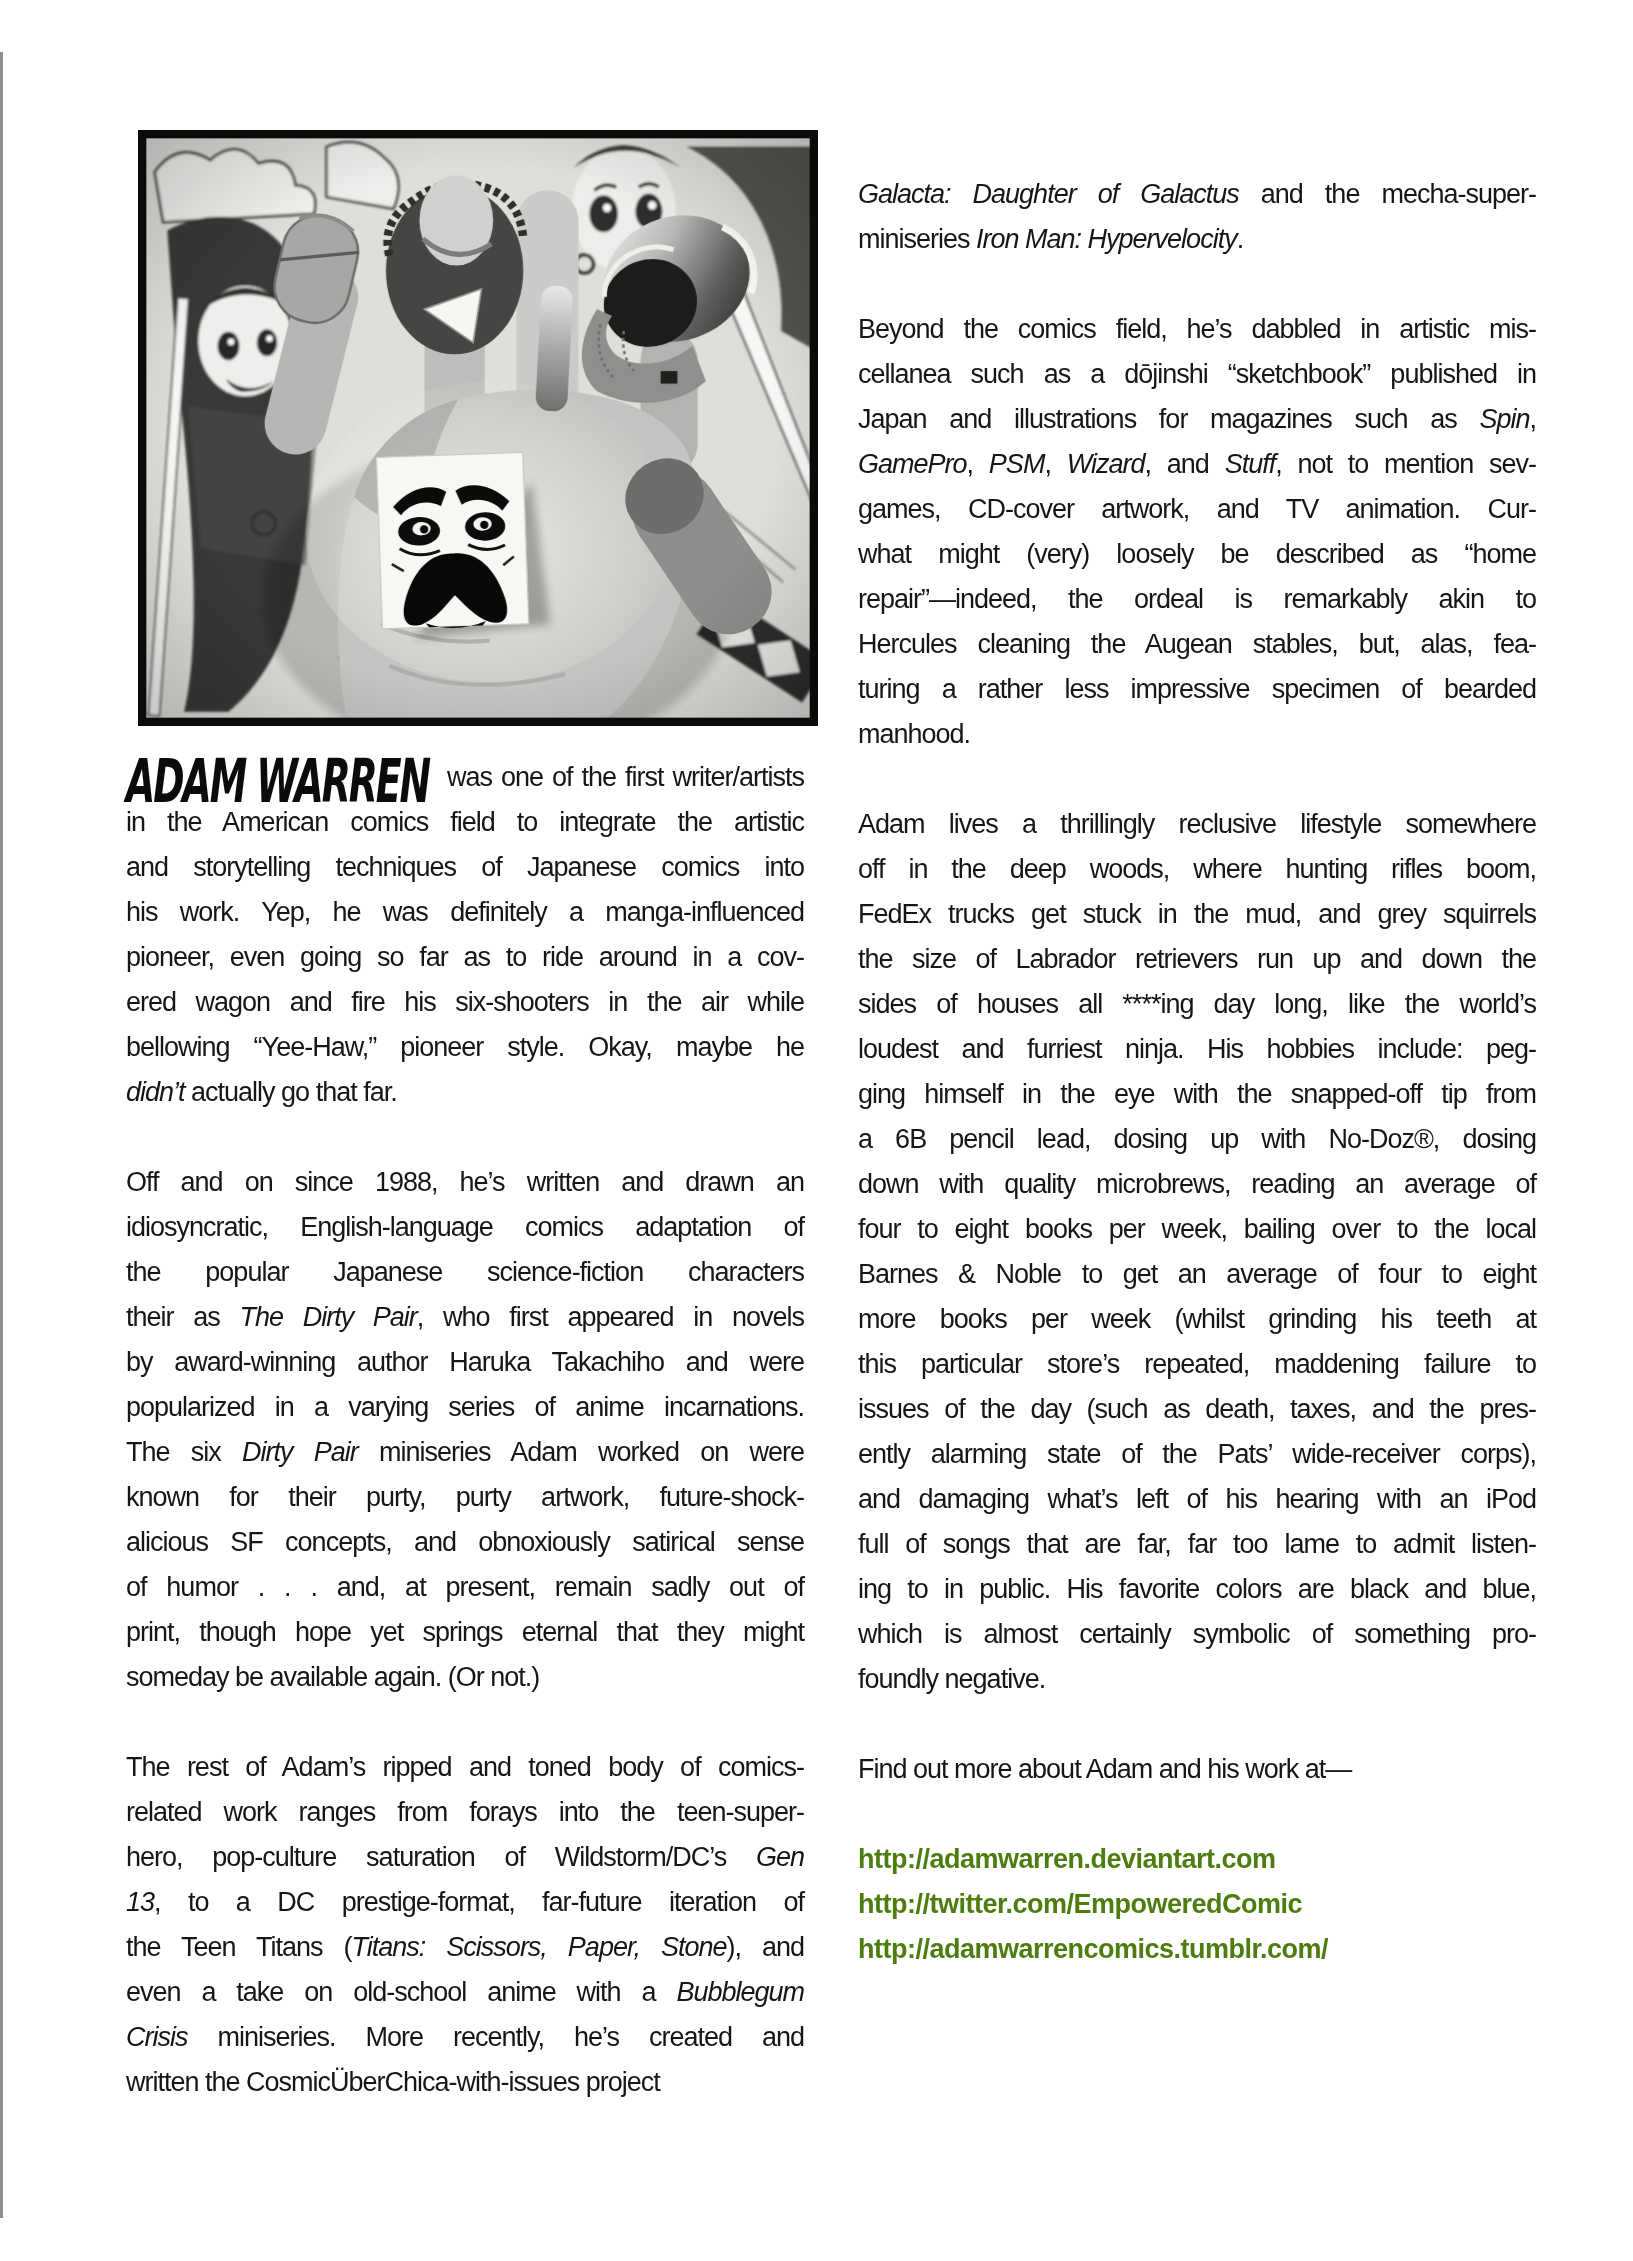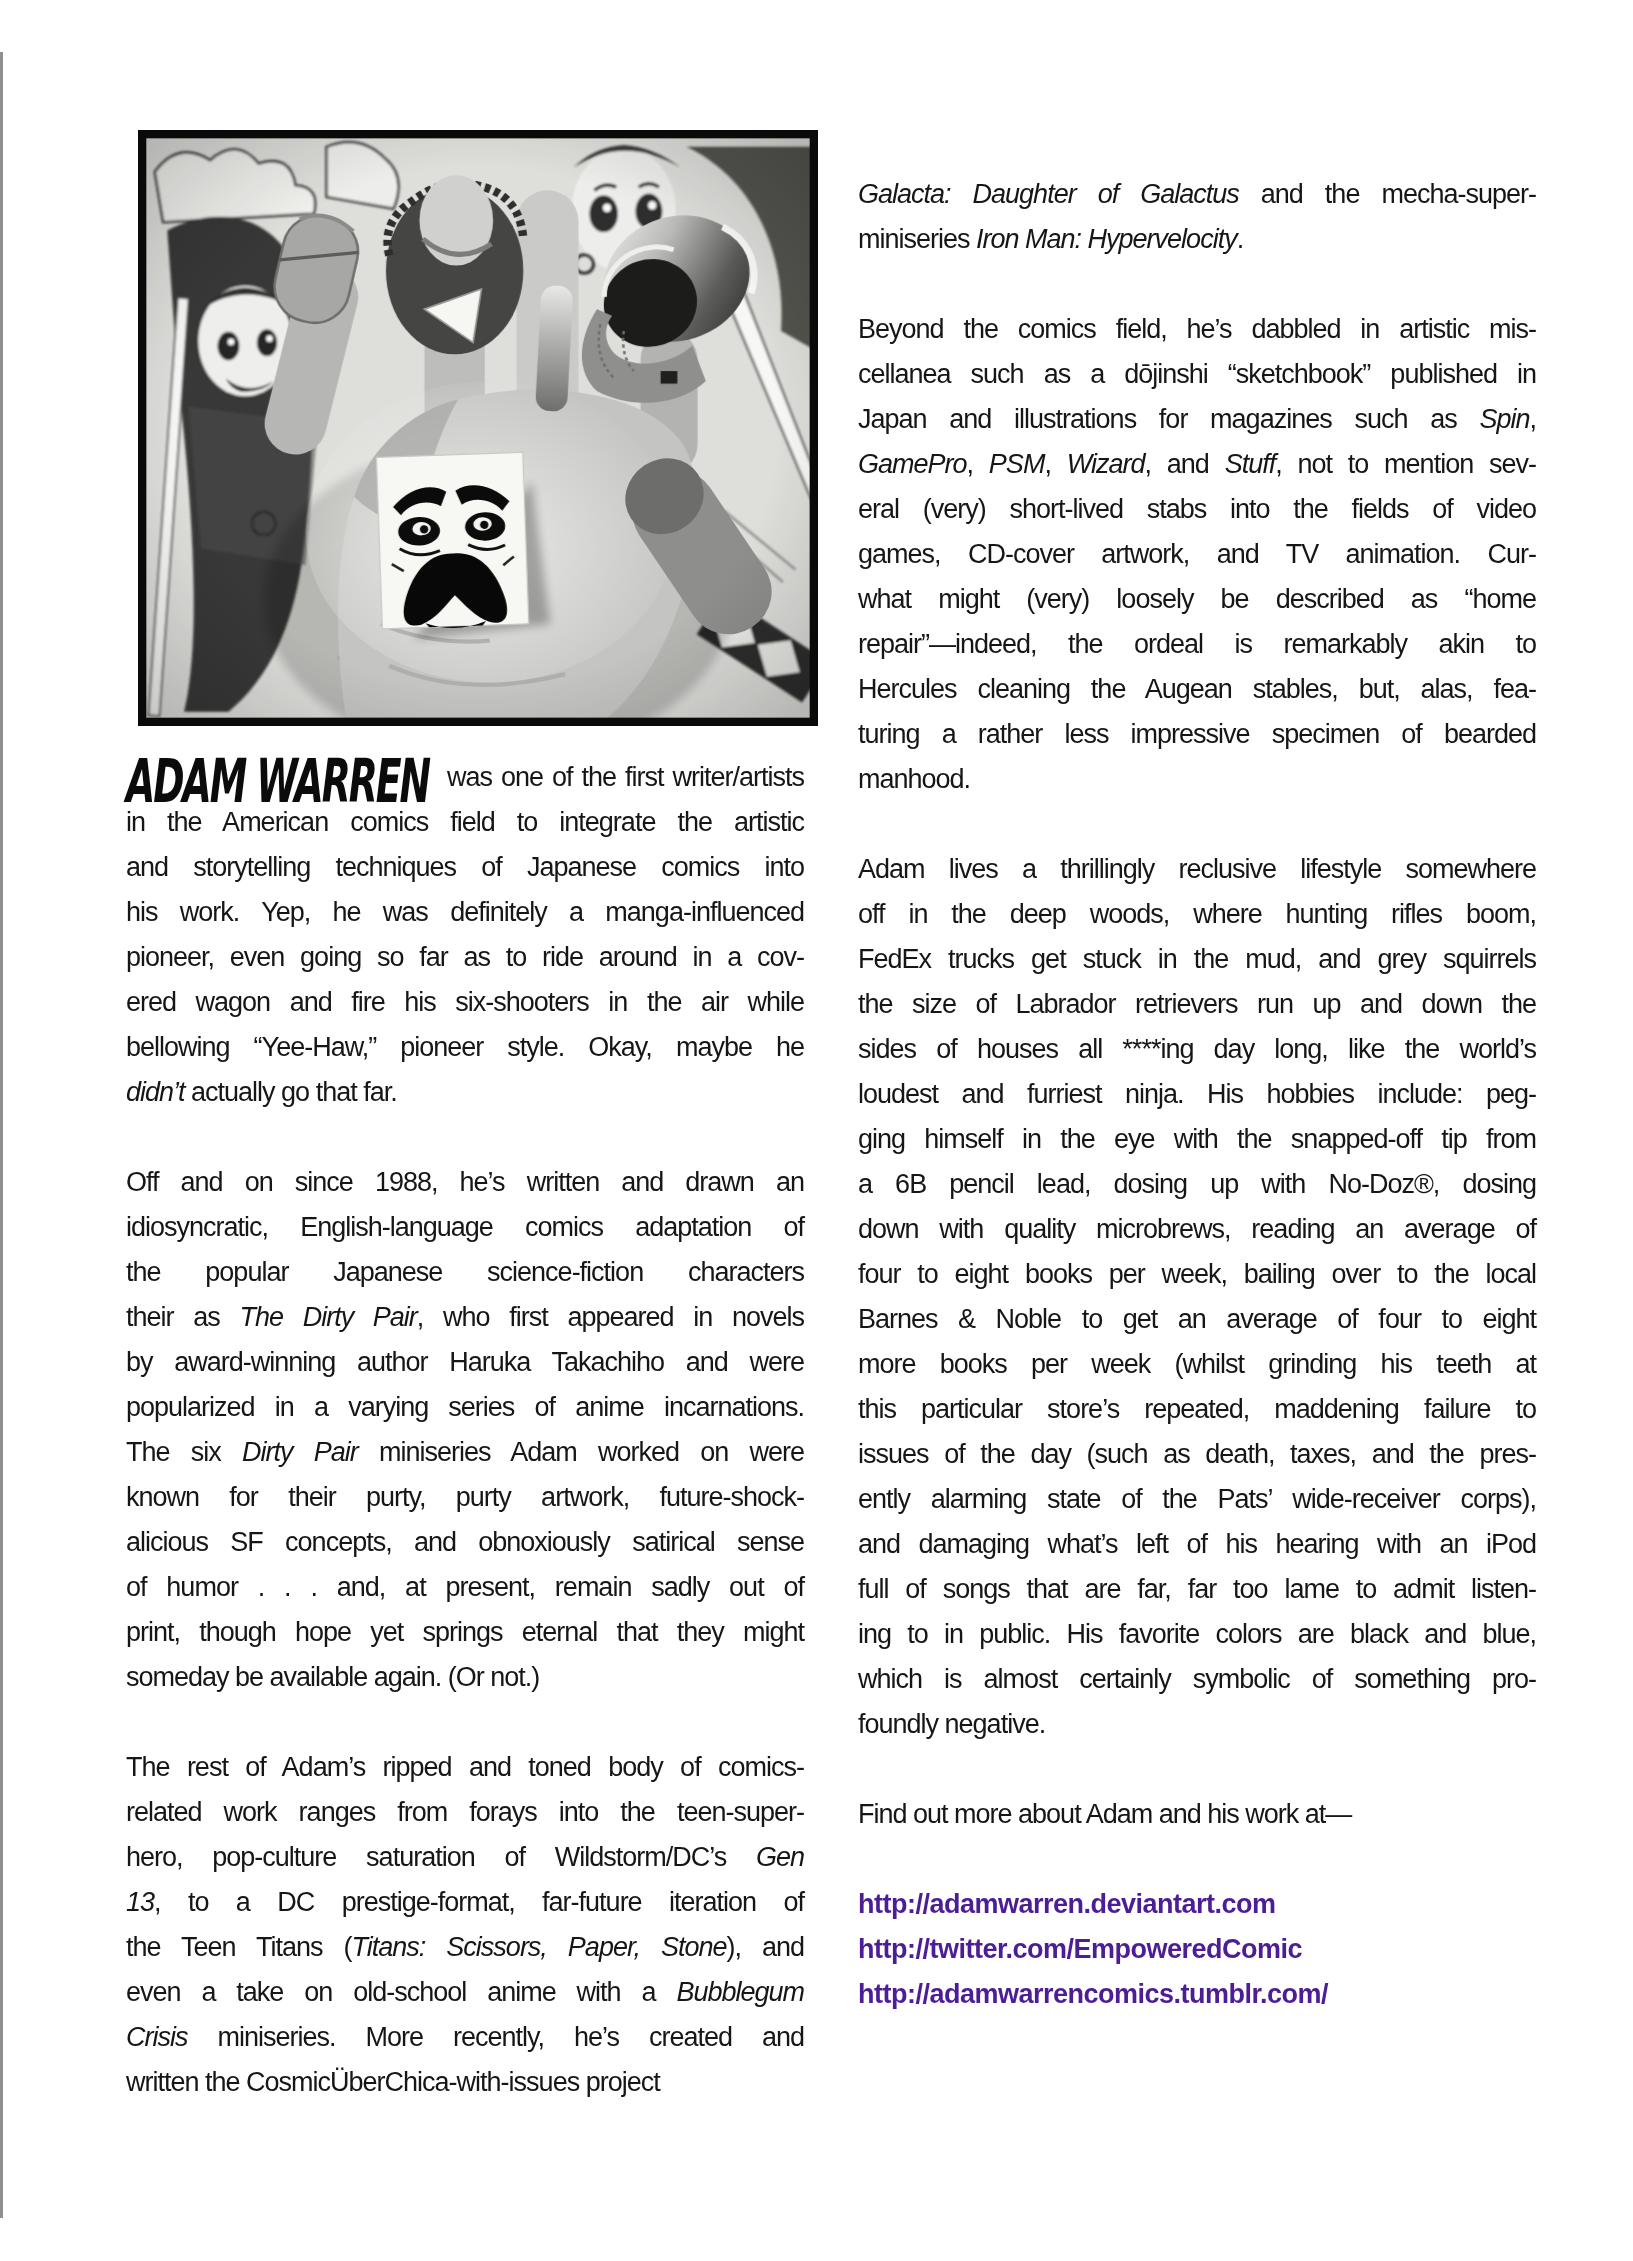--- a/index.html
+++ b/index.html
@@ -9,21 +9,21 @@
   .photo{position:absolute;left:138px;top:130px;width:680px;height:596px;}
   .photo svg{display:block;width:100%;height:100%;}
   .col{position:absolute;width:678px;font-size:27px;line-height:45px;letter-spacing:-1px;}
   .col-left{left:126px;top:755px;}
   .col-right{left:858px;top:134px;margin-top:38px;}
   .para{margin:0;}
   .para + .para{margin-top:45px;}
   .line{height:45px;text-align:justify;text-align-last:justify;white-space:normal;}
   .line.last{text-align-last:left;}
   .it{font-style:italic;}
-  .bd{font-weight:700;letter-spacing:-0.5px;color:#4c1d95;}
+  .bd{font-weight:700;letter-spacing:-0.5px;color:#4d7c0f;}
   .logo-wrap{position:relative;display:inline-block;width:312px;height:45px;vertical-align:top;}
   .logo-text{position:absolute;left:0;bottom:-4.2px;font-family:"DejaVu Sans",sans-serif;
              font-weight:bold;font-style:oblique;font-size:60px;letter-spacing:-3.3px;
              transform:scaleX(0.63);transform-origin:left bottom;white-space:nowrap;color:#0b0b0b;}
 </style>
 </head>
 <body>
 
 <div class="page">
   <div class="edge-left"></div>
@@ -209,21 +209,20 @@
   <div class="col col-right">
       <div class="para">
         <div class="line"><span class="it">Galacta: Daughter of Galactus</span><span> and the mecha-super-</span></div>
         <div class="line last"><span>miniseries </span><span class="it">Iron Man: Hypervelocity</span><span>.</span></div>
       </div>
       <div class="para">
         <div class="line"><span>Beyond the comics field, he’s dabbled in artistic mis-</span></div>
         <div class="line"><span>cellanea such as a dōjinshi “sketchbook” published in</span></div>
         <div class="line"><span>Japan and illustrations for magazines such as </span><span class="it">Spin</span><span>,</span></div>
         <div class="line"><span class="it">GamePro</span><span>, </span><span class="it">PSM</span><span>, </span><span class="it">Wizard</span><span>, and </span><span class="it">Stuff</span><span>, not to mention sev-</span></div>
-        <div class="line"><span>eral (very) short-lived stabs into the fields of video</span></div>
         <div class="line"><span>games, CD-cover artwork, and TV animation. Cur-</span></div>
         <div class="line"><span>what might (very) loosely be described as “home</span></div>
         <div class="line"><span>repair”—indeed, the ordeal is remarkably akin to</span></div>
         <div class="line"><span>Hercules cleaning the Augean stables, but, alas, fea-</span></div>
         <div class="line"><span>turing a rather less impressive specimen of bearded</span></div>
         <div class="line last"><span>manhood.</span></div>
       </div>
       <div class="para">
         <div class="line"><span>Adam lives a thrillingly reclusive lifestyle somewhere</span></div>
         <div class="line"><span>off in the deep woods, where hunting rifles boom,</span></div>

